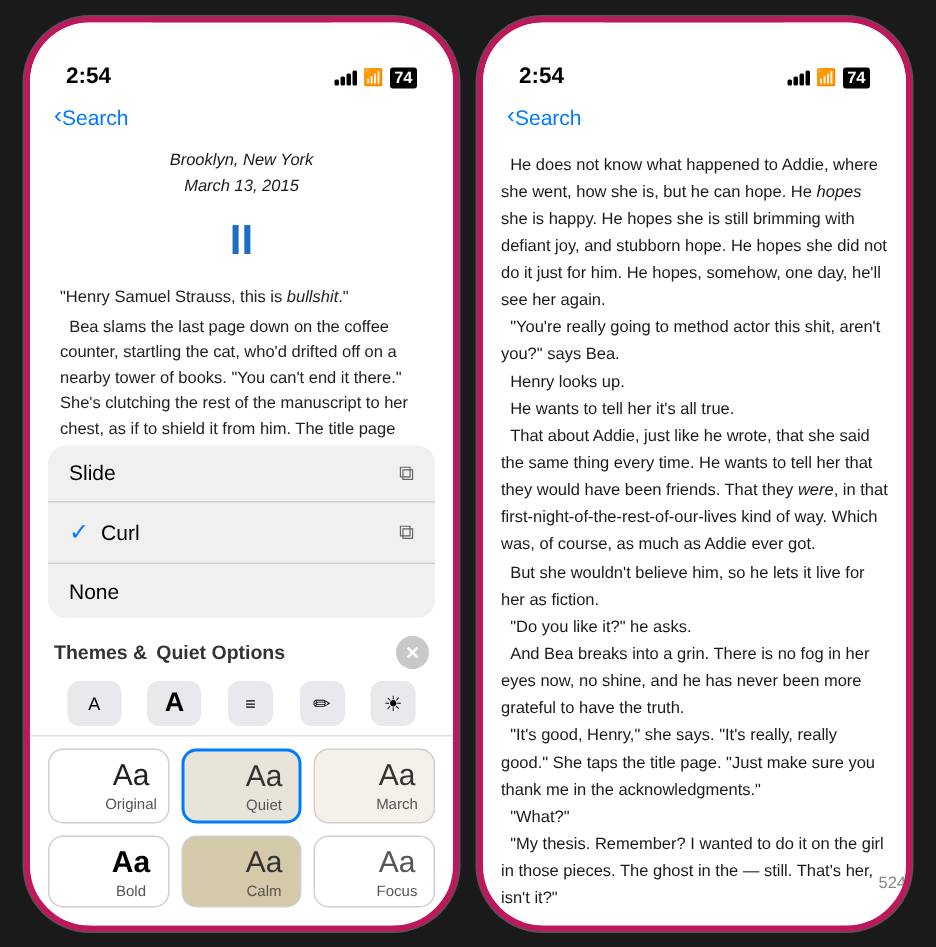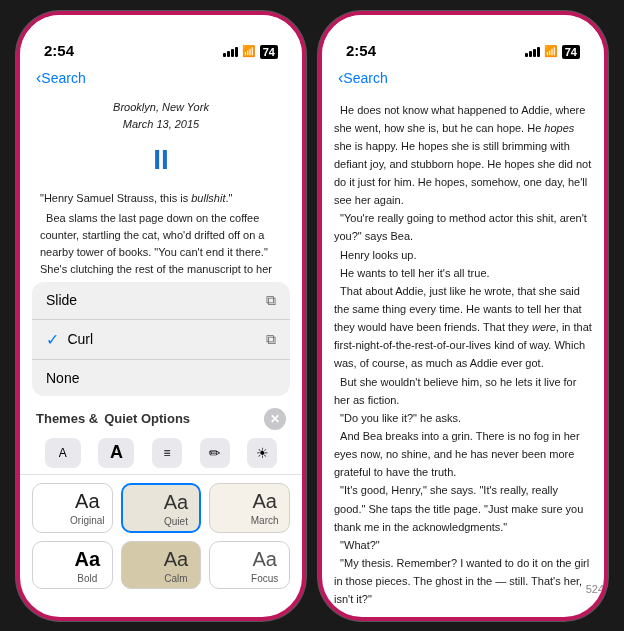--- a/index.html
+++ b/index.html
@@ -121,21 +121,21 @@
       color: #222;
     }
 
     .book-text p {
       margin-bottom: 2px;
     }
 
     
     .bottom-panel {
       position: absolute;
-      bottom: 16px;
+      bottom: 0;
       left: 0;
       right: 0;
       background: #fff;
       border-radius: 16px 16px 44px 44px;
     }
 
     
     .transition-menu {
       background: rgba(240,240,240,0.97);
       border-radius: 12px;

